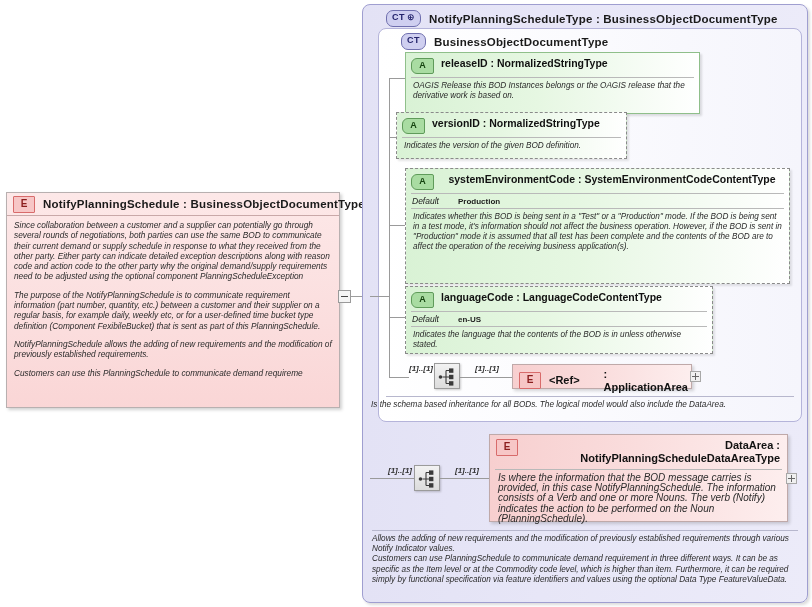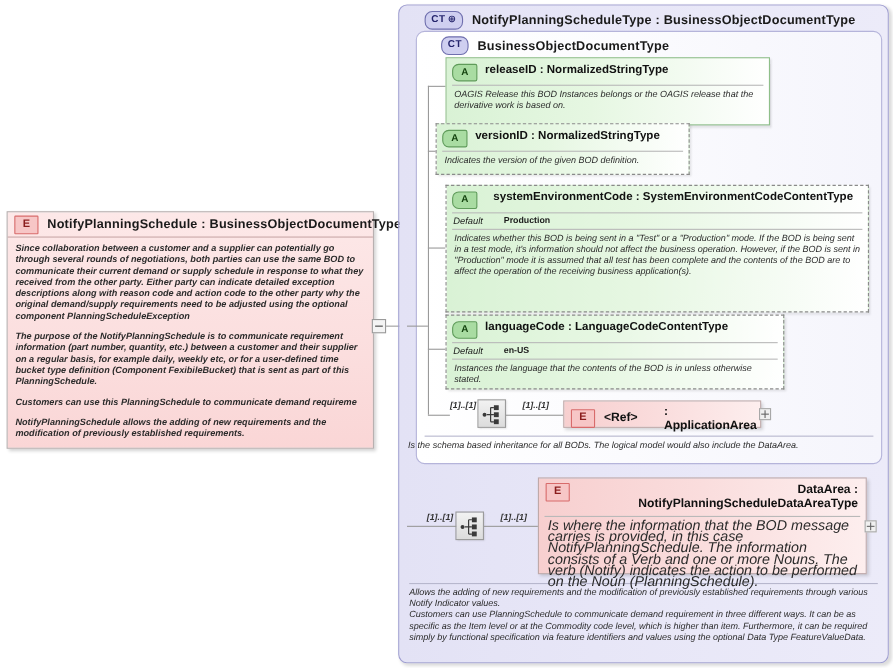--- a/index.html
+++ b/index.html
@@ -22,21 +22,21 @@
     border-bottom:1px solid #c9a8a8;
   }
   .badge-e{
     width:20px;height:15px;border:1px solid #d86b6b;background:#f7c6c6;
     color:#8b1d1d;font-size:10px;font-weight:bold;line-height:13px;text-align:center;
     margin-right:8px;border-radius:1px;flex:0 0 auto;
   }
   .ttl{font-size:11.5px;font-weight:bold;color:#1a1a1a;letter-spacing:.2px;white-space:nowrap;}
   #left-element .body{
     padding:4px 7px 0 7px;font-size:8.3px;font-style:italic;color:#2b2b2b;
-    line-height:10.3px;overflow:hidden;height:191px;font-weight:bold;
+    line-height:10.3px;overflow:hidden;height:191px;
   }
   #left-element .body p{margin:0 0 8px 0;}
 
   
   #collapse-toggle{
     left:338px;top:290px;width:13px;height:13px;background:#f4f4f4;
     border:1px solid #9a9a9a;
   }
   #collapse-toggle::before{
     content:"";position:absolute;left:2px;top:5px;width:7px;height:1px;background:#444;
@@ -78,34 +78,34 @@
   .attr.dashed{border:1px dashed #8a8a8a;box-shadow:2px 2px 2px rgba(0,0,0,.10);}
   .attr .ahdr{display:flex;align-items:flex-start;padding:4px 6px 3px 5px;}
   .badge-a{
     width:21px;height:14px;border:1px solid #5f9b5a;background:#a9dca2;
     color:#14430f;font-size:9px;font-weight:bold;line-height:12px;text-align:center;
     border-radius:6px 2px 2px 6px;margin-right:7px;flex:0 0 auto;margin-top:1px;
   }
   .attr .atitle{font-size:10.5px;font-weight:bold;color:#111;line-height:12px;}
   .attr .atitle.ctr{text-align:center;width:100%;}
   .sep{height:1px;background:#b9b9b9;margin:0 5px;}
-  .defrow{display:flex;font-size:8.5px;padding:2px 6px;color:#1c1c1c;}
+  .defrow{display:flex;font-size:8.5px;padding:2px 6px;color:#1c1c1c;align-items:center;}
   .defrow .dlab{font-style:italic;width:46px;flex:0 0 auto;}
   .defrow .dval{font-weight:bold;font-size:8px;}
   .adoc{font-size:8.2px;font-style:italic;color:#2a2a2a;line-height:10px;padding:3px 7px 4px 7px;}
 
   
   .elem{
     background:linear-gradient(to right,#f7cfcf 0%,#fadddd 50%,#fdeeee 100%);
     border:1px solid #bfa9a9;box-shadow:2px 2px 3px rgba(0,0,0,.16);
   }
   .elem .ehdr{display:flex;align-items:flex-start;padding:4px 7px 4px 6px;}
   .elem .etitle{font-size:11px;font-weight:bold;color:#111;line-height:13px;}
   .elem .etitle.ctr{text-align:right;width:100%;}
-  .edoc{font-size:13px;font-style:italic;color:#2a2a2a;line-height:10.2px;padding:3px 4px 5px 8px;}
+  .edoc{font-size:10px;font-style:italic;color:#2a2a2a;line-height:10.2px;padding:3px 4px 5px 8px;}
 
   
   .seq{
     width:26px;height:26px;background:linear-gradient(to bottom,#f2f2f2,#dcdcdc);
     border:1px solid #9b9b9b;box-shadow:1px 1px 2px rgba(0,0,0,.2);
   }
   .card{font-size:8px;font-style:italic;font-weight:bold;color:#333;white-space:nowrap;}
 
   
   .plusbtn{
@@ -122,22 +122,22 @@
 <body>
 
 <div class="abs" id="left-element">
   <div class="hdr">
     <div class="badge-e">E</div>
     <div class="ttl">NotifyPlanningSchedule  :  BusinessObjectDocumentType</div>
   </div>
   <div class="body">
     <p>Since collaboration between a customer and a supplier can potentially go through several rounds of negotiations, both parties can use the same BOD to communicate their current demand or supply schedule in response to what they received from the other party.  Either party can indicate detailed exception descriptions along with reason code and action code to the other party why the original demand/supply requirements need to be adjusted using the optional component PlanningScheduleException</p>
     <p>The purpose of the NotifyPlanningSchedule is to communicate requirement information (part number, quantity, etc.) between a customer and their supplier on a regular basis, for example daily, weekly etc, or for a user-defined time bucket type definition (Component FexibileBucket) that is sent as part of this PlanningSchedule.</p>
+    <p>NotifyPlanningSchedule allows the adding of new requirements and the modification of previously established requirements.</p>
     <p>Customers can use this PlanningSchedule to communicate demand requireme</p>
-    <p>NotifyPlanningSchedule allows the adding of new requirements and the modification of previously established requirements.</p>
   </div>
 </div>
 
 <div class="abs" id="collapse-toggle"></div>
 <div class="abs" id="link-left"></div>
 
 <div class="abs" id="ct-outer">
   <div class="ct-head">
     <div class="badge-ct plus">CT</div>
     <div class="ttl">NotifyPlanningScheduleType : BusinessObjectDocumentType</div>
@@ -201,21 +201,21 @@
   <div class="ahdr">
     <div class="badge-a">A</div>
     <div class="atitle">languageCode  :  LanguageCodeContentType</div>
   </div>
   <div class="sep"></div>
   <div class="defrow">
     <span class="dlab">Default</span>
     <span class="dval">en-US</span>
   </div>
   <div class="sep"></div>
-  <div class="adoc">Instances the language that the contents of the BOD is in unless otherwise stated.</div>
+  <div class="adoc">Indicates the language that the contents of the BOD is in unless otherwise stated.</div>
 </div>
 
 <div class="abs card" style="left:409px;top:364px;">[1]..[1]</div>
 <div class="abs seq" style="left:434px;top:363px;">
   <svg width="26" height="26" viewBox="0 0 26 26">
     <circle cx="5.5" cy="13" r="1.8" fill="#3a3a3a"></circle>
     <path d="M7.5 13 H11 M11 6.5 V19.5 M11 6.5 H14 M11 13 H14 M11 19.5 H14" stroke="#3a3a3a" stroke-width="1.1" fill="none"></path>
     <rect x="14" y="4.4" width="4.4" height="4.4" fill="#3a3a3a"></rect>
     <rect x="14" y="10.8" width="4.4" height="4.4" fill="#3a3a3a"></rect>
     <rect x="14" y="17.2" width="4.4" height="4.4" fill="#3a3a3a"></rect>

